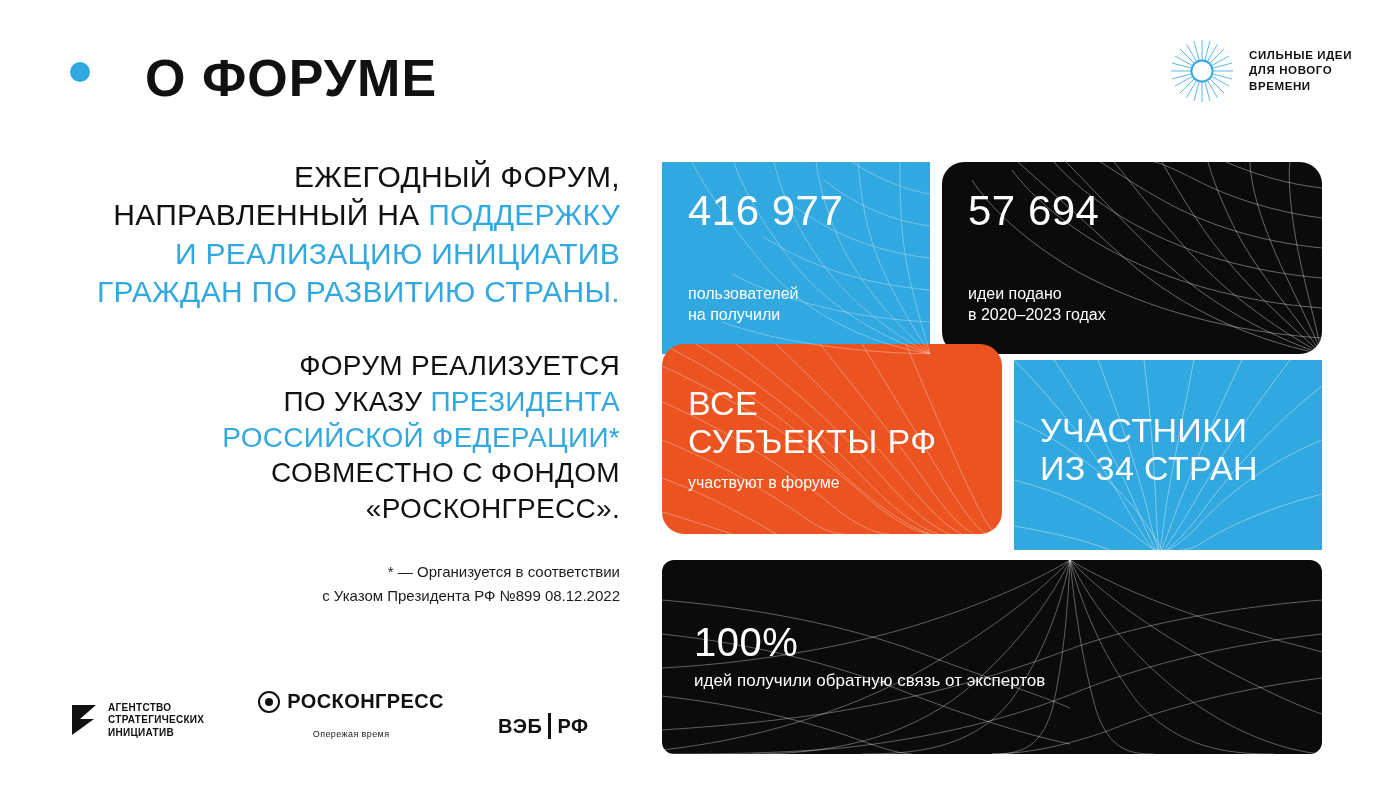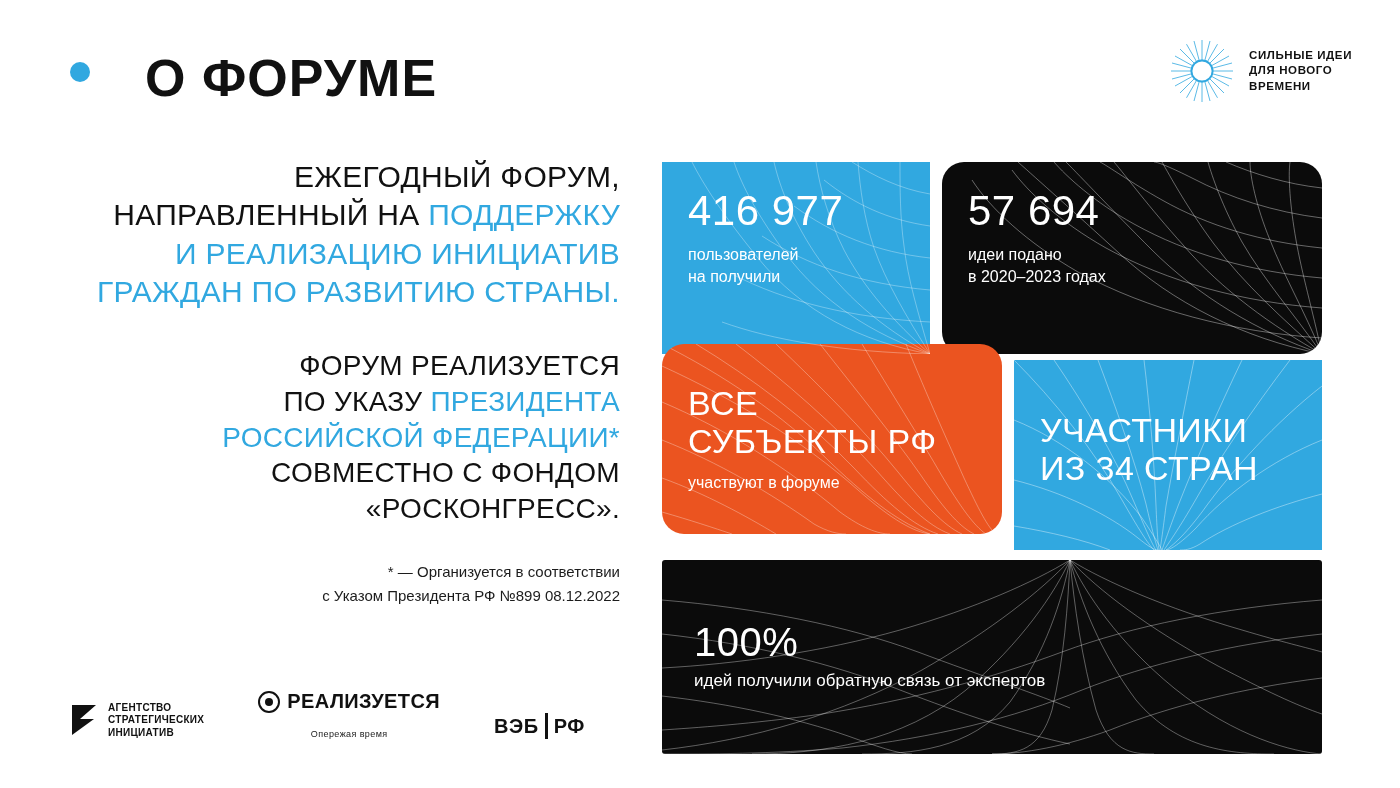--- a/index.html
+++ b/index.html
@@ -170,21 +170,21 @@
     color: #ffffff;
   }
   .card .card-inner {
     position: relative;
     z-index: 2;
     padding: 28px 26px;
     height: 100%;
     box-sizing: border-box;
     display: flex;
     flex-direction: column;
-    justify-content: flex-start;
+    justify-content: space-between;
   }
   .card-number {
     font-size: 42px;
     font-weight: 500;
     letter-spacing: 0.5px;
     line-height: 1;
     margin-bottom: 12px;
   }
   .card-caption {
     font-size: 16px;
@@ -207,21 +207,21 @@
     height: 100%;
     z-index: 1;
     pointer-events: none;
   }
 
   
   #card-users   { left: 0;   top: 0;   width: 268px; height: 192px; background: #31A8E0; border-radius: 0; }
   #card-ideas   { left: 280px; top: 0; width: 380px; height: 192px; background: #0b0b0b; border-radius: 22px; }
   #card-regions { left: 0;   top: 182px; width: 340px; height: 190px; background: #EB5420; border-radius: 22px; }
   #card-countries { left: 352px; top: 198px; width: 308px; height: 190px; background: #31A8E0; border-radius: 0; }
-  #card-feedback{ left: 0;   top: 398px; width: 660px; height: 194px; background: #0b0b0b; border-radius: 3px; }
+  #card-feedback{ left: 0;   top: 398px; width: 660px; height: 194px; background: #0b0b0b; border-radius: 12px; }
 
   #card-feedback .card-inner { justify-content: center; padding-left: 32px; }
   #card-feedback .card-number { font-size: 40px; margin-bottom: 8px; }
   #card-feedback .card-caption { font-size: 17px; }
 
   #card-regions .card-inner { justify-content: center; }
   #card-countries .card-inner { justify-content: center; }
 </style>
 </head>
 <body>
@@ -300,21 +300,21 @@
 СТРАТЕГИЧЕСКИХ
 ИНИЦИАТИВ</div>
   </div>
 
   <div class="logo-rk">
     <div class="logo-rk-main">
       <svg width="22" height="22" viewBox="0 0 22 22" aria-hidden="true">
         <circle cx="11" cy="11" r="10" fill="none" stroke="#111" stroke-width="2"></circle>
         <circle cx="11" cy="11" r="4" fill="#111"></circle>
       </svg>
-      <span>РЕАЛИЗУЕТСЯ</span>
+      <span>РОСКОНГРЕСС</span>
     </div>
     <div class="logo-rk-sub">Опережая время</div>
   </div>
 
   <div class="logo-veb">
     <span>ВЭБ</span>
     <span class="veb-bar"></span>
     <span>РФ</span>
   </div>
 </div>

